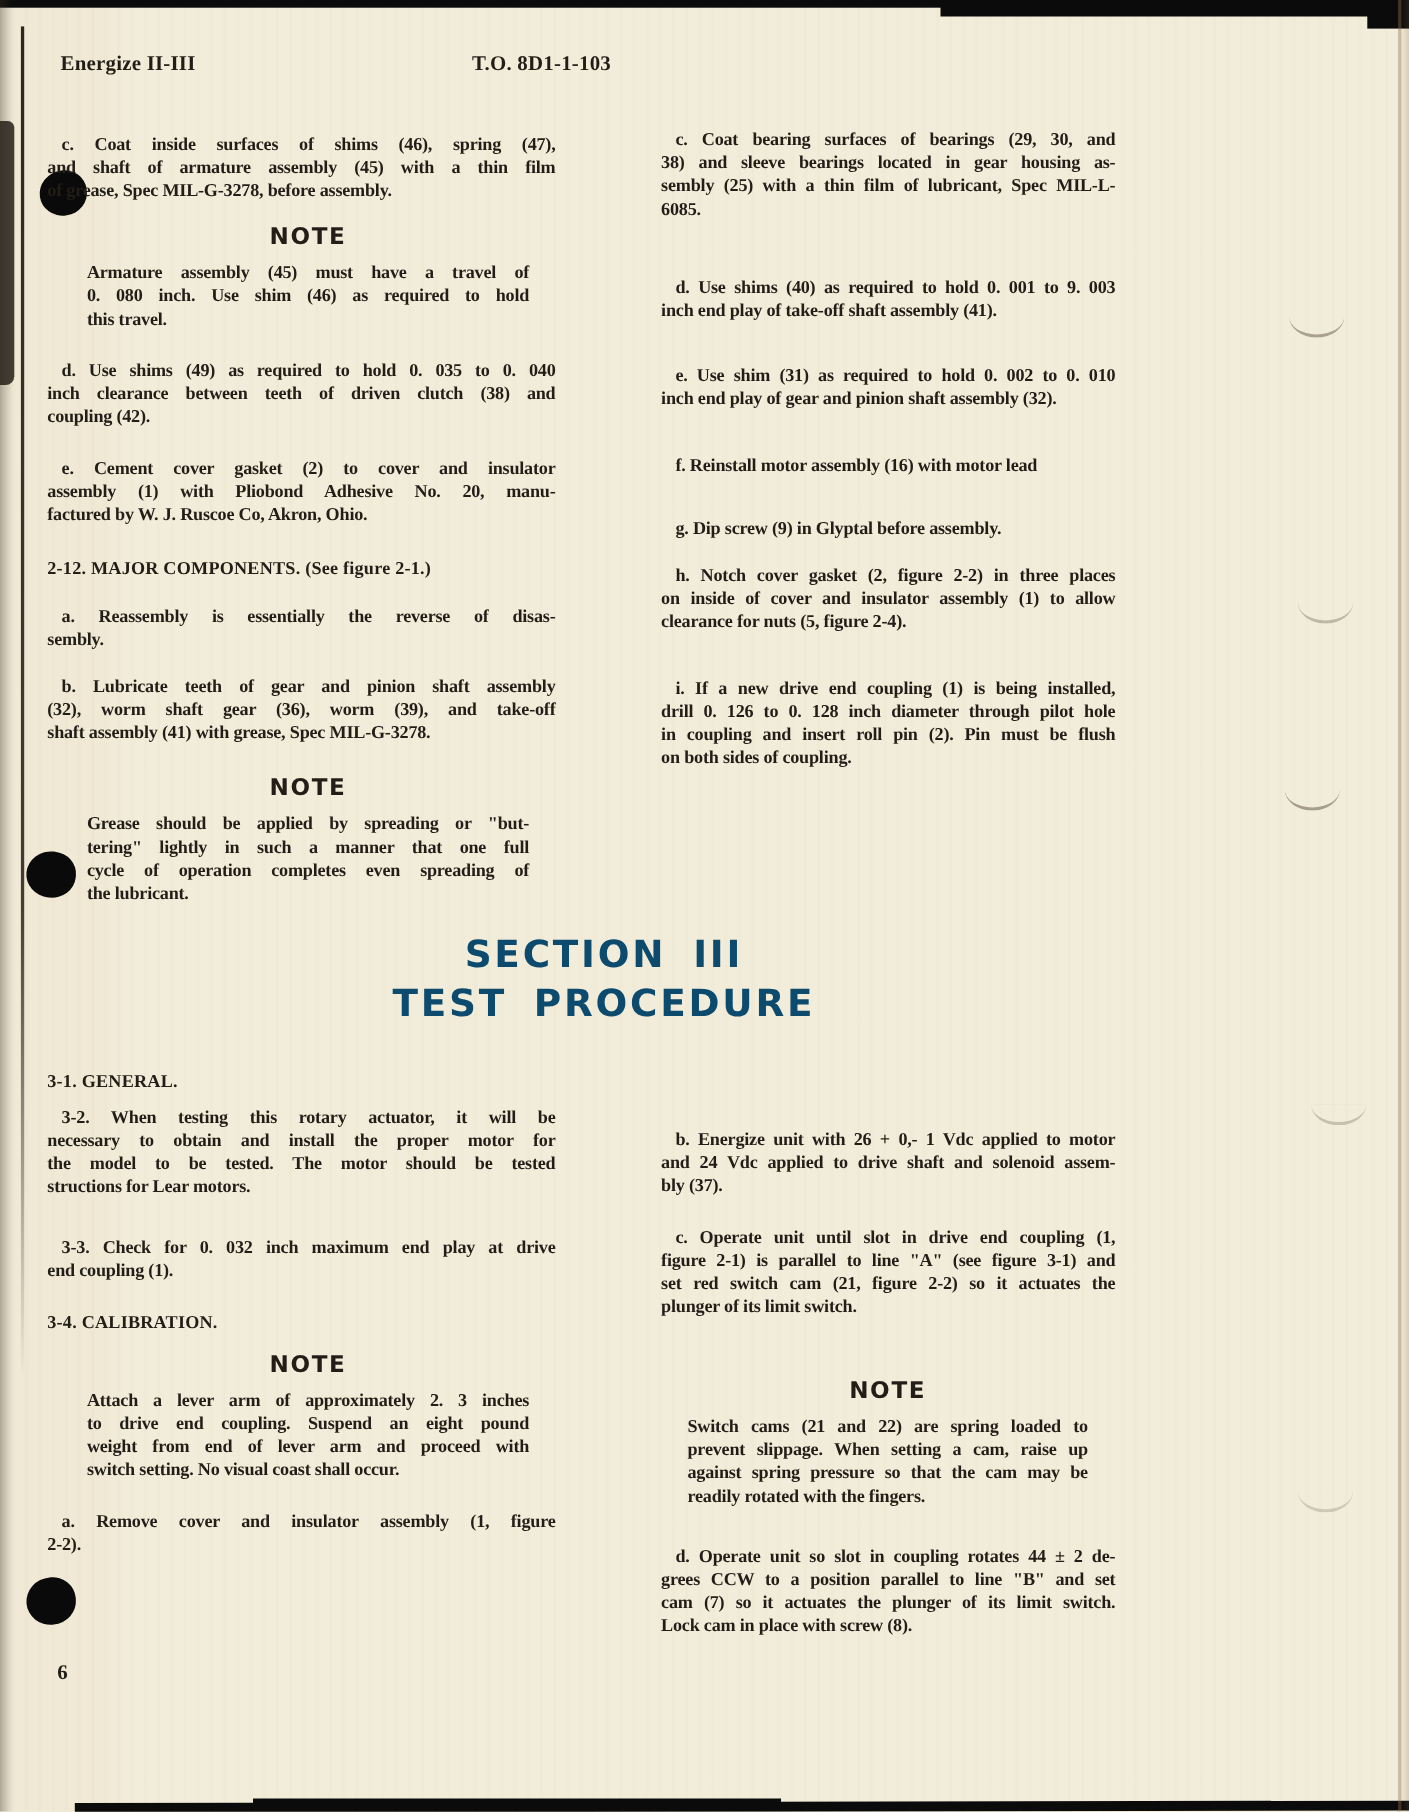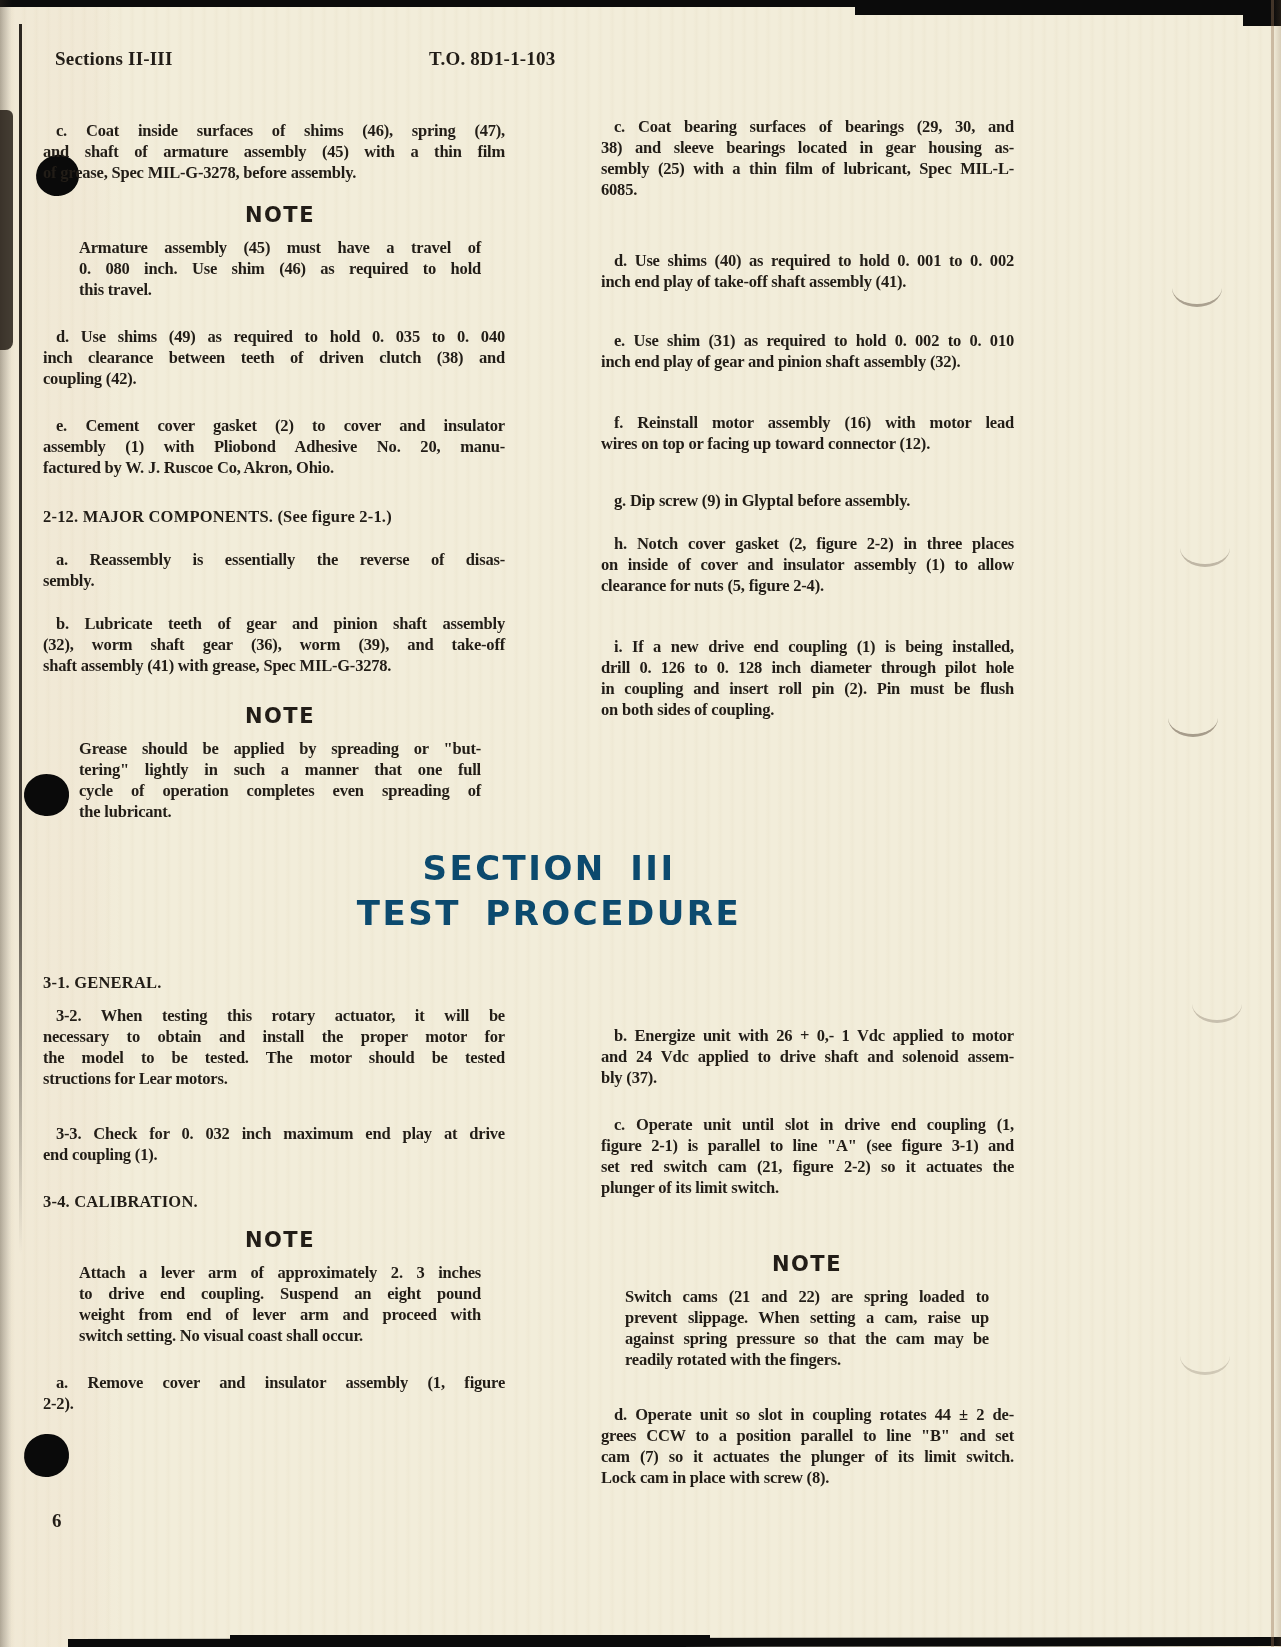--- a/index.html
+++ b/index.html
@@ -117,21 +117,21 @@
 <div id="edge-right-shade"></div>
 <div class="hole" id="hole-1"></div>
 <div class="hole" id="hole-2"></div>
 <div class="hole" id="hole-3"></div>
 <div class="curl" id="curl-1"></div>
 <div class="curl" id="curl-2"></div>
 <div class="curl" id="curl-3"></div>
 <div class="curl" id="curl-4"></div>
 <div class="curl" id="curl-5"></div>
 
-<span class="hdr" id="header-left">Sections II-III</span>
+<span class="hdr" id="header-left">Energize II-III</span>
 <span class="hdr" id="header-center">T.O. 8D1-1-103</span>
 
 <div class="col" id="top-left">
   <div class="para lines">
       <div class="line">c.  Coat inside surfaces of shims (46),  spring (47),</div>
       <div class="line">and shaft of armature assembly (45) with a thin film</div>
       <div class="line">of grease, Spec MIL-G-3278, before assembly.</div>
     </div>
   <div class="note note-l" style="margin-top:20px">
     <div class="note-head">NOTE</div>
@@ -173,30 +173,29 @@
 </div>
 
 <div class="col" id="top-right">
   <div class="para lines">
       <div class="line">c.  Coat bearing surfaces of bearings (29,  30,  and</div>
       <div class="line">38) and sleeve bearings located in gear housing as-</div>
       <div class="line">sembly (25) with a thin film of lubricant, Spec MIL-L-</div>
       <div class="line">6085.</div>
     </div>
   <div class="para lines" style="margin-top:50px">
-      <div class="line">d.  Use shims (40) as required to hold 0. 001 to 0. 002</div>
+      <div class="line">d.  Use shims (40) as required to hold 0. 001 to 9. 003</div>
       <div class="line">inch end play of take-off shaft assembly (41).</div>
     </div>
   <div class="para lines" style="margin-top:38px">
       <div class="line">e.  Use shim (31) as required to hold 0. 002 to 0. 010</div>
       <div class="line">inch end play of gear and pinion shaft assembly (32).</div>
     </div>
   <div class="para lines" style="margin-top:40px">
       <div class="line">f.  Reinstall motor assembly (16) with motor lead</div>
-      <div class="line">wires on top or facing up toward connector (12).</div>
     </div>
   <div class="para lines" style="margin-top:36px">
       <div class="line">g.  Dip screw (9) in Glyptal before assembly.</div>
     </div>
   <div class="para lines" style="margin-top:22px">
       <div class="line">h.  Notch cover gasket (2, figure 2-2) in three places</div>
       <div class="line">on inside of cover and insulator assembly (1) to allow</div>
       <div class="line">clearance for nuts (5,  figure 2-4).</div>
     </div>
   <div class="para lines" style="margin-top:40px">

